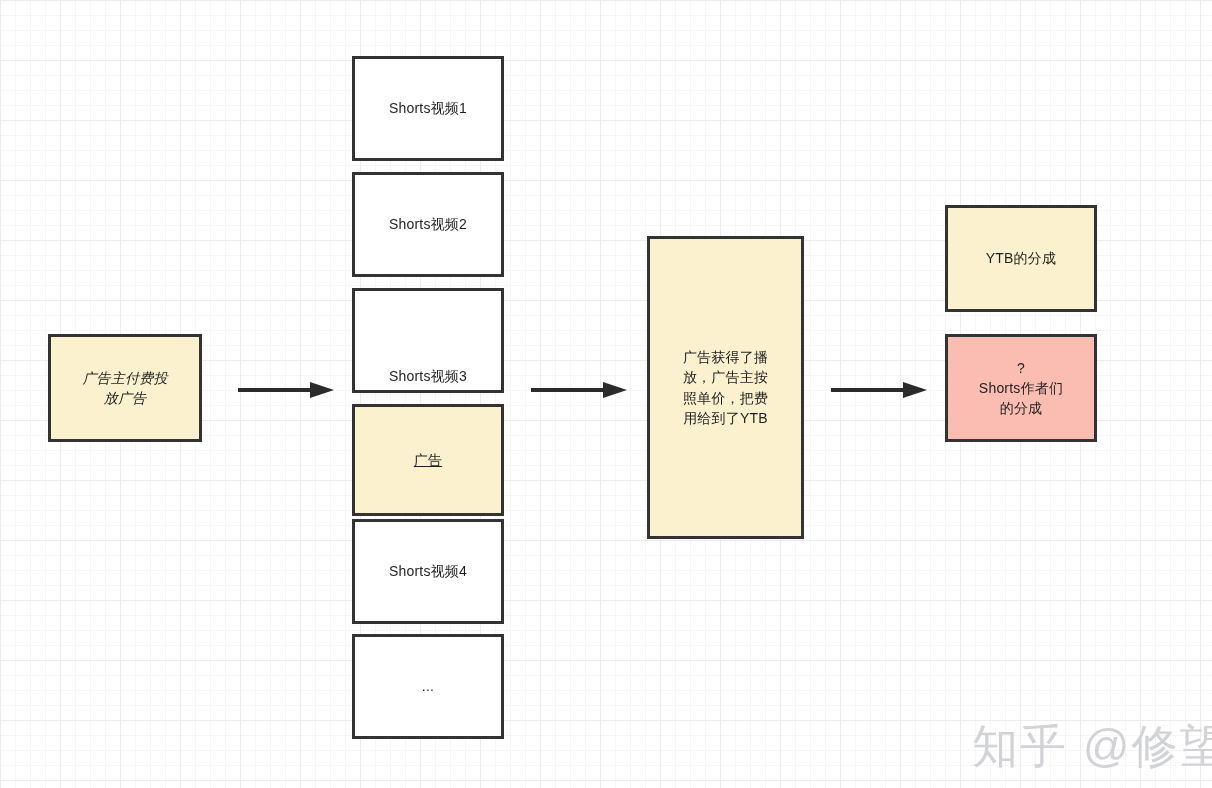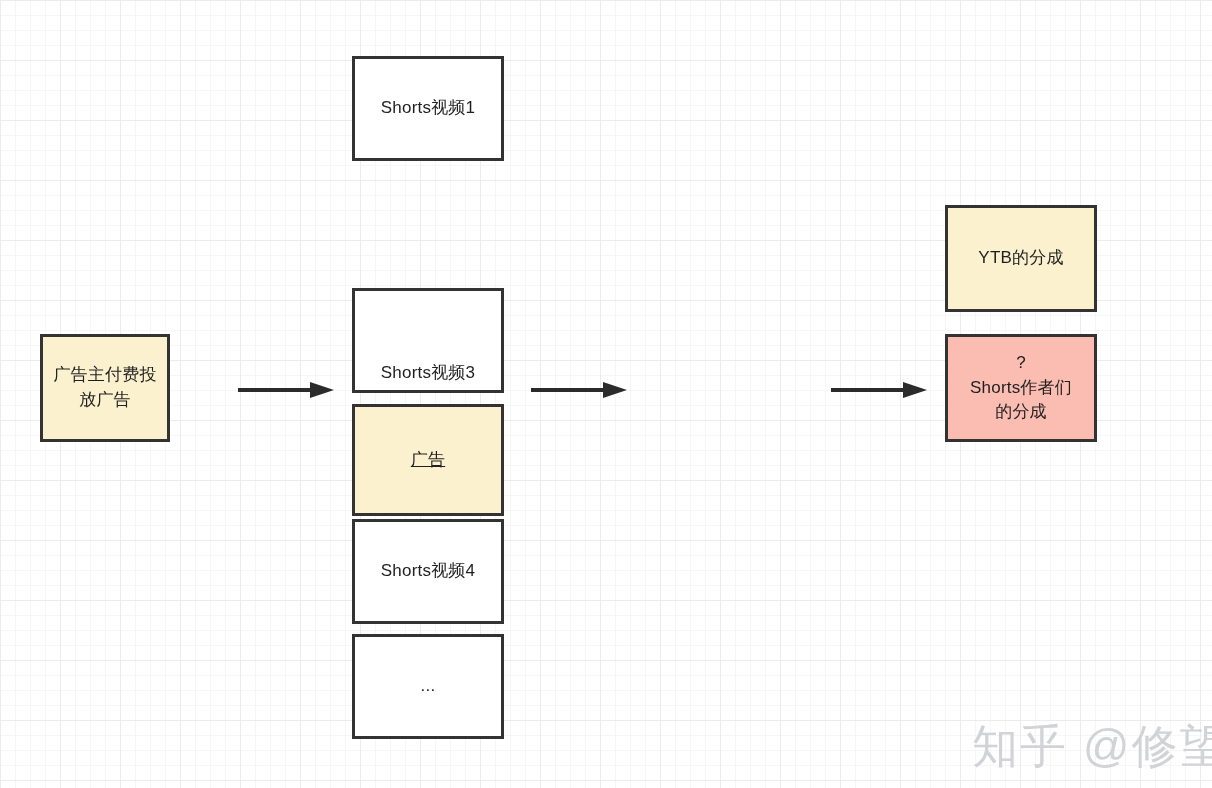--- a/index.html
+++ b/index.html
@@ -30,21 +30,21 @@
 
   .node {
     position: absolute;
     box-sizing: border-box;
     border: 3px solid #333333;
     display: flex;
     align-items: center;
     justify-content: center;
     text-align: center;
     color: #1f1f1f;
-    font-size: 17px;
+    font-size: 14px;
     line-height: 1.45;
     padding: 4px 10px;
     white-space: pre-line;
     letter-spacing: 0.2px;
   }
   .node.white  { background: #ffffff; }
   .node.yellow { background: #fcf1cf; }
   .node.pink   { background: #fbbdb1; }
 
   .node-text { display: block; width: 100%; }
@@ -62,46 +62,55 @@
     letter-spacing: 2px;
     white-space: nowrap;
     user-select: none;
   }
 </style>
 </head>
 <body>
 
 <div id="canvas">
 
-  <div class="node yellow" style="left:40px; top:334px; width:130px; height:108px;">
+  <div class="node yellow" style="left:48px; top:334px; width:154px; height:108px;font-style:italic;">
     <span class="node-text">广告主付费投
 放广告</span>
   </div>
 
   <div class="node white" style="left:352px; top:56px; width:152px; height:105px;">
     <span class="node-text">Shorts视频1</span>
   </div>
 
+  <div class="node white" style="left:352px; top:172px; width:152px; height:105px;">
+    <span class="node-text">Shorts视频2</span>
+  </div>
 
   <div class="node white" style="left:352px; top:288px; width:152px; height:105px;align-items:flex-end;">
     <span class="node-text">Shorts视频3</span>
   </div>
 
   <div class="node yellow" style="left:352px; top:404px; width:152px; height:112px;text-decoration:underline;">
     <span class="node-text">广告</span>
   </div>
 
   <div class="node white" style="left:352px; top:519px; width:152px; height:105px;justify-content:center;">
     <span class="node-text">Shorts视频4</span>
   </div>
 
   <div class="node white" style="left:352px; top:634px; width:152px; height:105px;">
     <span class="node-text">...</span>
   </div>
 
+  <div class="node yellow" style="left:647px; top:236px; width:157px; height:303px;">
+    <span class="node-text">广告获得了播
+放，广告主按
+照单价，把费
+用给到了YTB</span>
+  </div>
 
   <div class="node yellow" style="left:945px; top:205px; width:152px; height:107px;">
     <span class="node-text">YTB的分成</span>
   </div>
 
   <div class="node pink" style="left:945px; top:334px; width:152px; height:108px;">
     <span class="node-text">?
 Shorts作者们
 的分成</span>
   </div>

